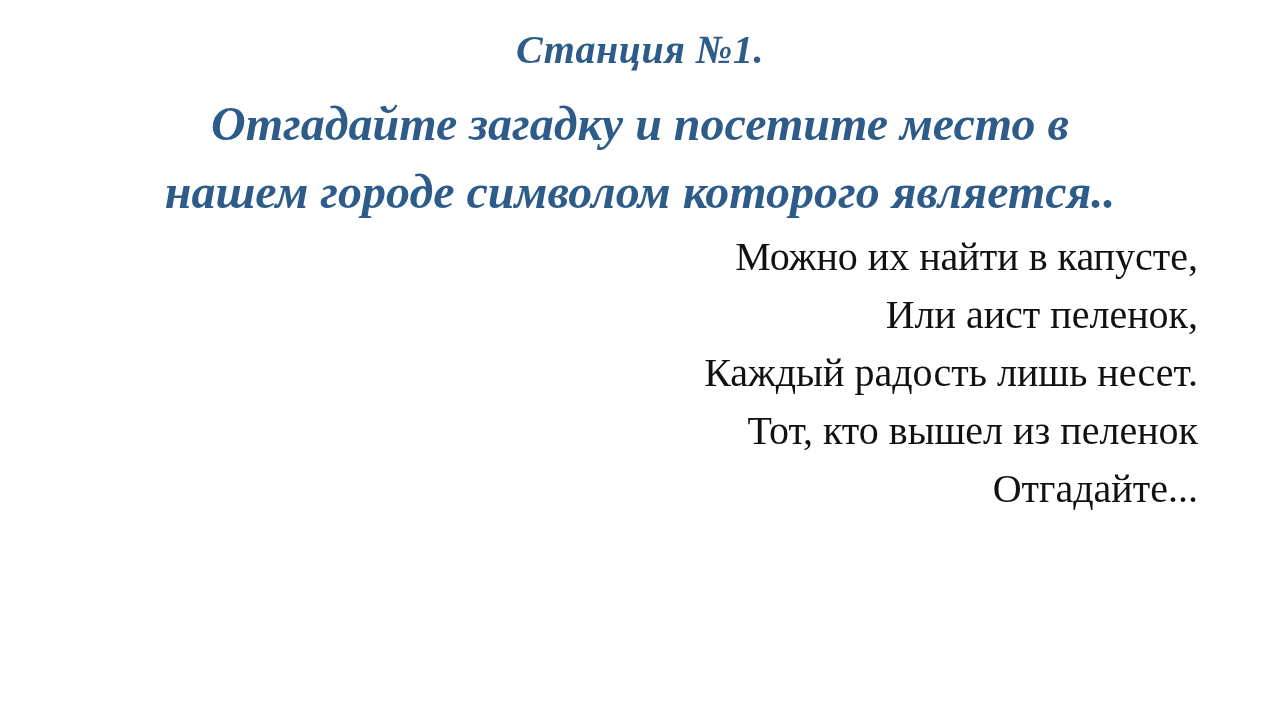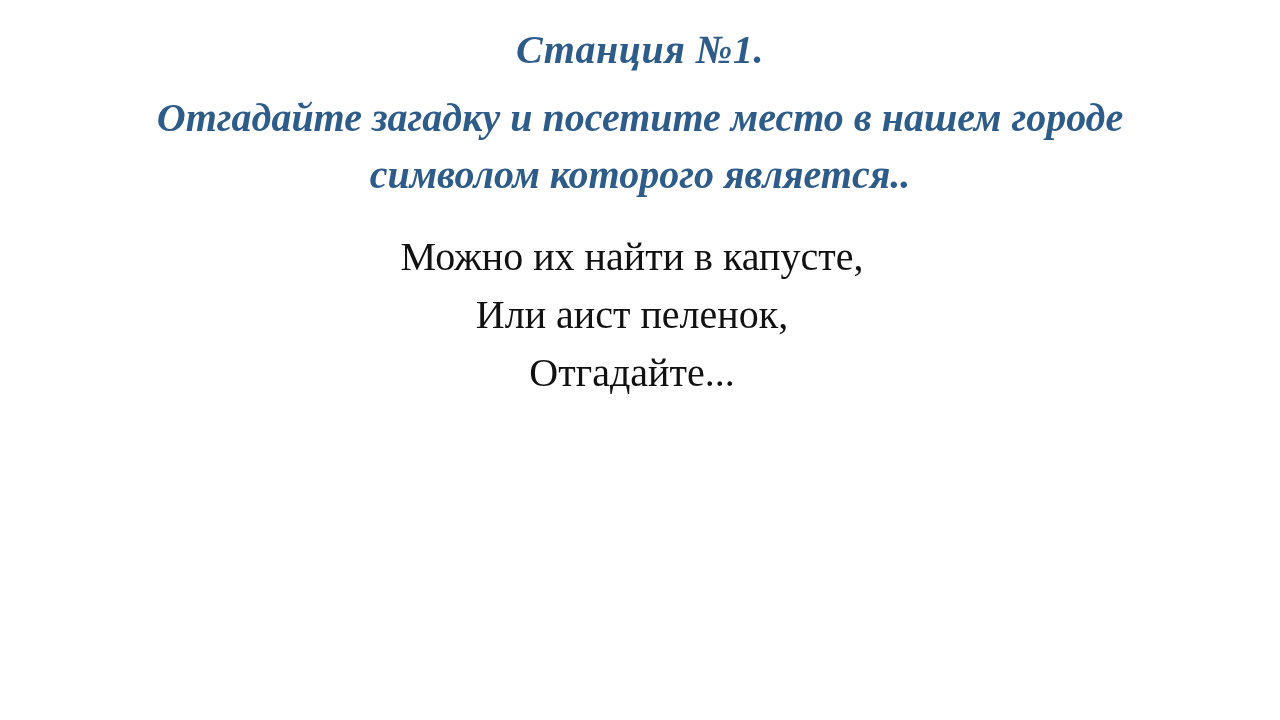--- a/index.html
+++ b/index.html
@@ -32,31 +32,31 @@
     font-weight: bold;
     font-size: 40px;
     line-height: 1.3;
     letter-spacing: 0.5px;
     margin: 0 0 14px 0;
   }
   .title-line-2 {
     color: #2E5C8A;
     font-style: italic;
     font-weight: bold;
-    font-size: 40px;
+    font-size: 48px;
     line-height: 1.42;
     margin: 0;
     padding: 0 60px;
   }
   .riddle-block {
     position: absolute;
     top: 228px;
-    left: 82px;
+    left: 98px;
     width: 1100px;
-    text-align: center;
+    text-align: right;
     color: #000000;
   }
   .riddle-line {
     font-size: 40px;
     line-height: 1.45;
     color: #111111;
     white-space: pre;
   }
 </style>
 </head>
@@ -65,16 +65,18 @@
 <div class="slide">
 
   <div class="title-block">
     <div class="title-line-1">Станция №1.</div>
     <div class="title-line-2">Отгадайте загадку и посетите место в нашем городе символом которого является..</div>
   </div>
 
   <div class="riddle-block">
     <div class="riddle-line">Можно их найти в капусте,</div>
     <div class="riddle-line">Или аист пеленок,</div>
+    <div class="riddle-line">Каждый радость лишь несет.</div>
+    <div class="riddle-line">Тот, кто вышел из пеленок</div>
     <div class="riddle-line">Отгадайте...</div>
   </div>
 
 </div>
 
 </body></html>

